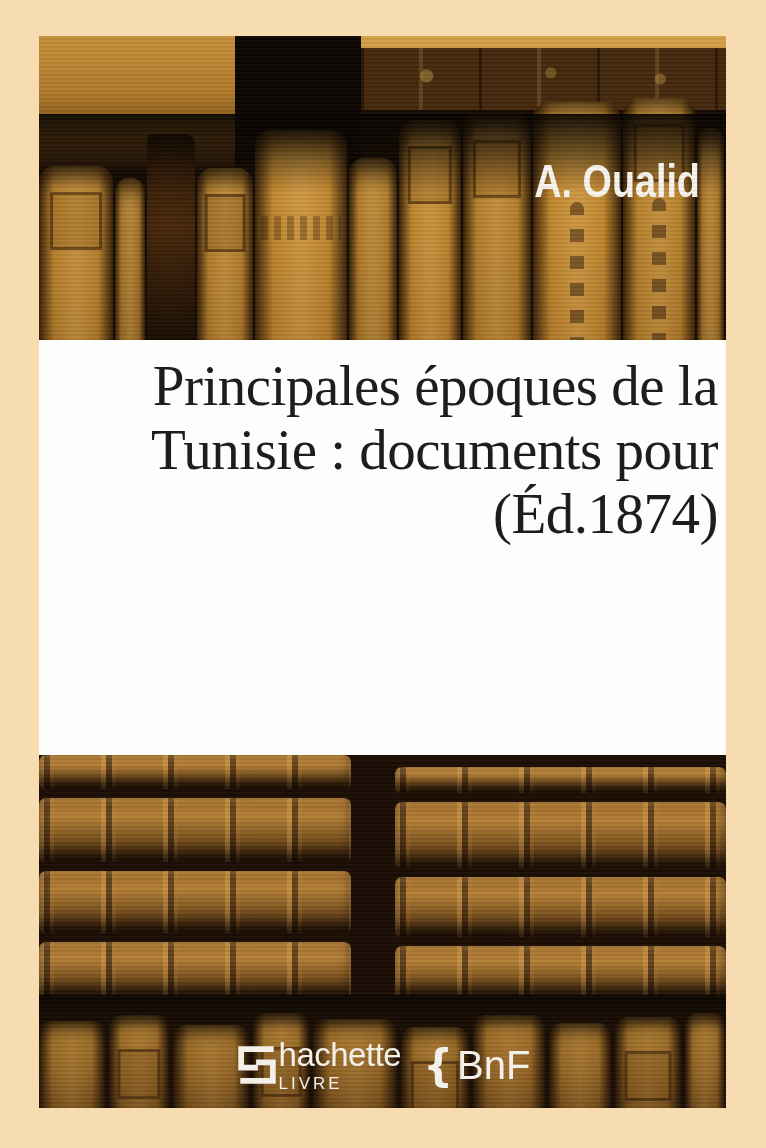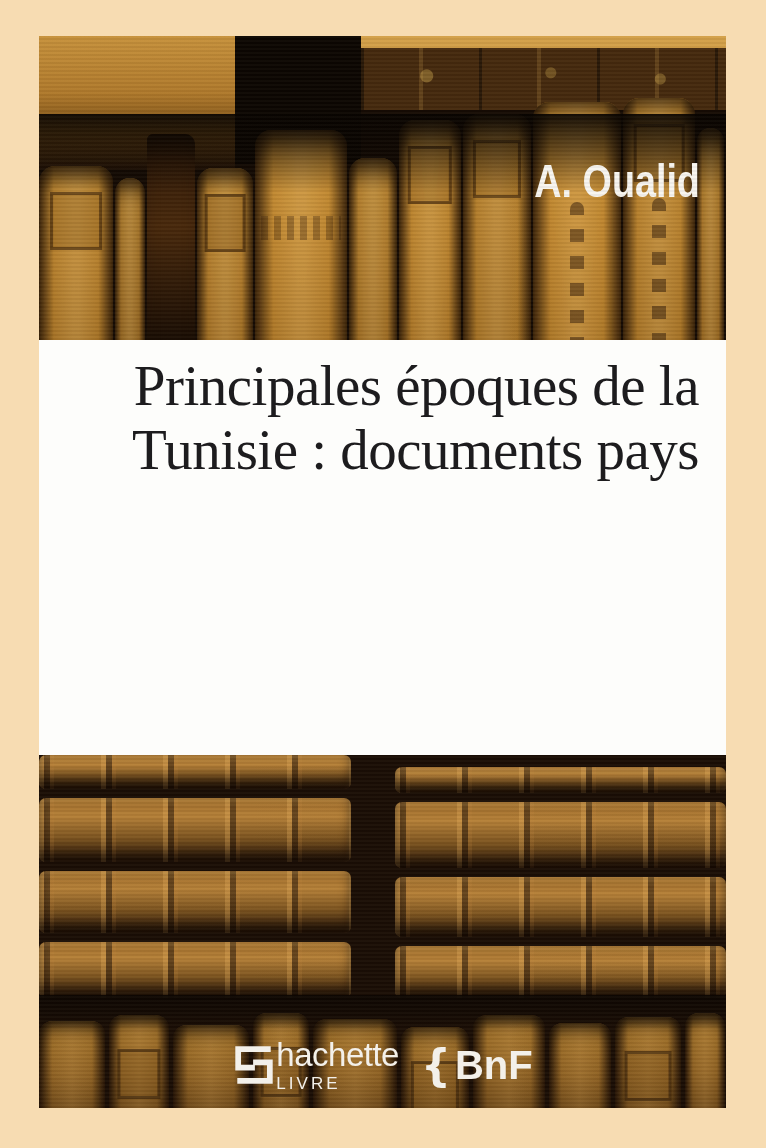--- a/index.html
+++ b/index.html
@@ -37,21 +37,21 @@
   .bandmark{position:absolute;top:86px;left:6%;width:88%;height:24px;opacity:.55;
          background:repeating-linear-gradient(90deg,rgba(50,28,8,.6) 0 7px,transparent 7px 13px);}
   .script{position:absolute;top:100px;left:50%;width:14px;height:170px;transform:translateX(-50%);
          border-radius:7px;opacity:.8;
          background:repeating-linear-gradient(180deg,rgba(40,20,5,.6) 0 13px,transparent 13px 27px);}
   .author{position:absolute;top:118px;right:26px;z-index:3;color:#f8f6f1;
          font-family:"Liberation Sans",sans-serif;font-weight:bold;font-size:46px;
          transform:scaleX(.82);transform-origin:100% 50%;white-space:nowrap;}
   
   .band-white{position:absolute;left:39px;top:340px;width:687px;height:415px;background:#fdfdfb;z-index:5;}
-  .title-block{position:absolute;top:14px;right:27px;text-align:right;color:#1d1c1e;
+  .title-block{position:absolute;top:14px;right:8px;text-align:right;color:#1d1c1e;
          font-size:57px;line-height:64px;letter-spacing:-.5px;white-space:nowrap;}
   
   .photo-bottom{position:absolute;left:0;top:719px;width:100%;height:353px;background:#190d05;overflow:hidden;}
   .stack{position:absolute;top:0;display:flex;flex-direction:column;gap:9px;}
   .stack-left{left:0;width:312px;}
   .stack-right{left:356px;right:0;top:12px;}
   .brow{border-radius:7px;
          background:
            repeating-linear-gradient(90deg,rgba(236,180,96,.3) 0 5px,rgba(25,12,4,.5) 5px 11px,rgba(190,130,60,.2) 11px 15px,transparent 15px 62px),
            linear-gradient(180deg,#996828 0%,#b58038 28%,#7c5420 62%,#2b1708 100%);
@@ -69,21 +69,21 @@
   .logos{position:absolute;left:0;right:0;bottom:16px;display:flex;justify-content:center;
          align-items:center;gap:22px;z-index:6;color:#f3f0ea;font-family:"Liberation Sans",sans-serif;}
   .hachette{display:flex;align-items:center;gap:0;}
   .h-icon{width:44px;height:44px;display:block;}
   .h-text{display:flex;flex-direction:column;line-height:1;}
   .h-name{font-size:33px;font-weight:400;letter-spacing:-.5px;}
   .h-sub{font-size:17px;letter-spacing:3px;margin-top:4px;}
   .bnf{display:flex;align-items:center;}
   .bnf-brace{font-size:42px;font-weight:700;margin-right:4px;font-family:"DejaVu Sans",sans-serif;
          transform:scaleY(1.05);}
-  .bnf-name{font-size:40px;font-weight:700;}
+  .bnf-name{font-size:40px;font-weight:400;}
 </style>
 </head>
 <body>
 
 <div class="cover">
 
   <div class="photo">
 
     <div class="photo-top">
       <div class="pt-spines" id="pt-spines">
@@ -171,17 +171,18 @@
           <span class="bnf-brace">{</span>
           <span class="bnf-name">BnF</span>
         </div>
       </div>
     </div>
   </div>
 
   <div class="band-white">
     <div class="title-block">
       <div>Principales époques de la</div>
-      <div>Tunisie : documents pays</div>
+      <div>Tunisie : documents pour</div>
+      <div>(Éd.1874)</div>
     </div>
   </div>
 
 </div>
 
 </body></html>

